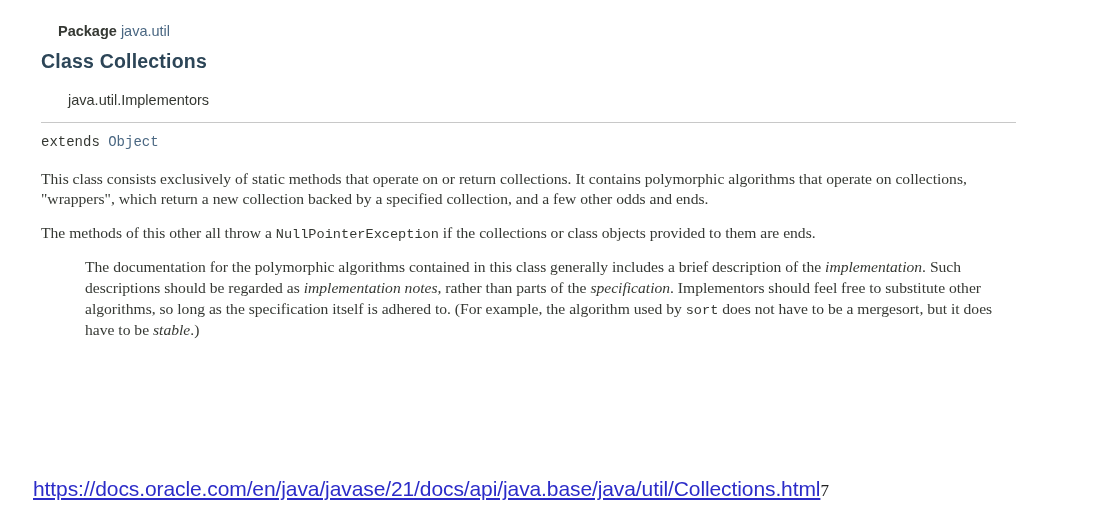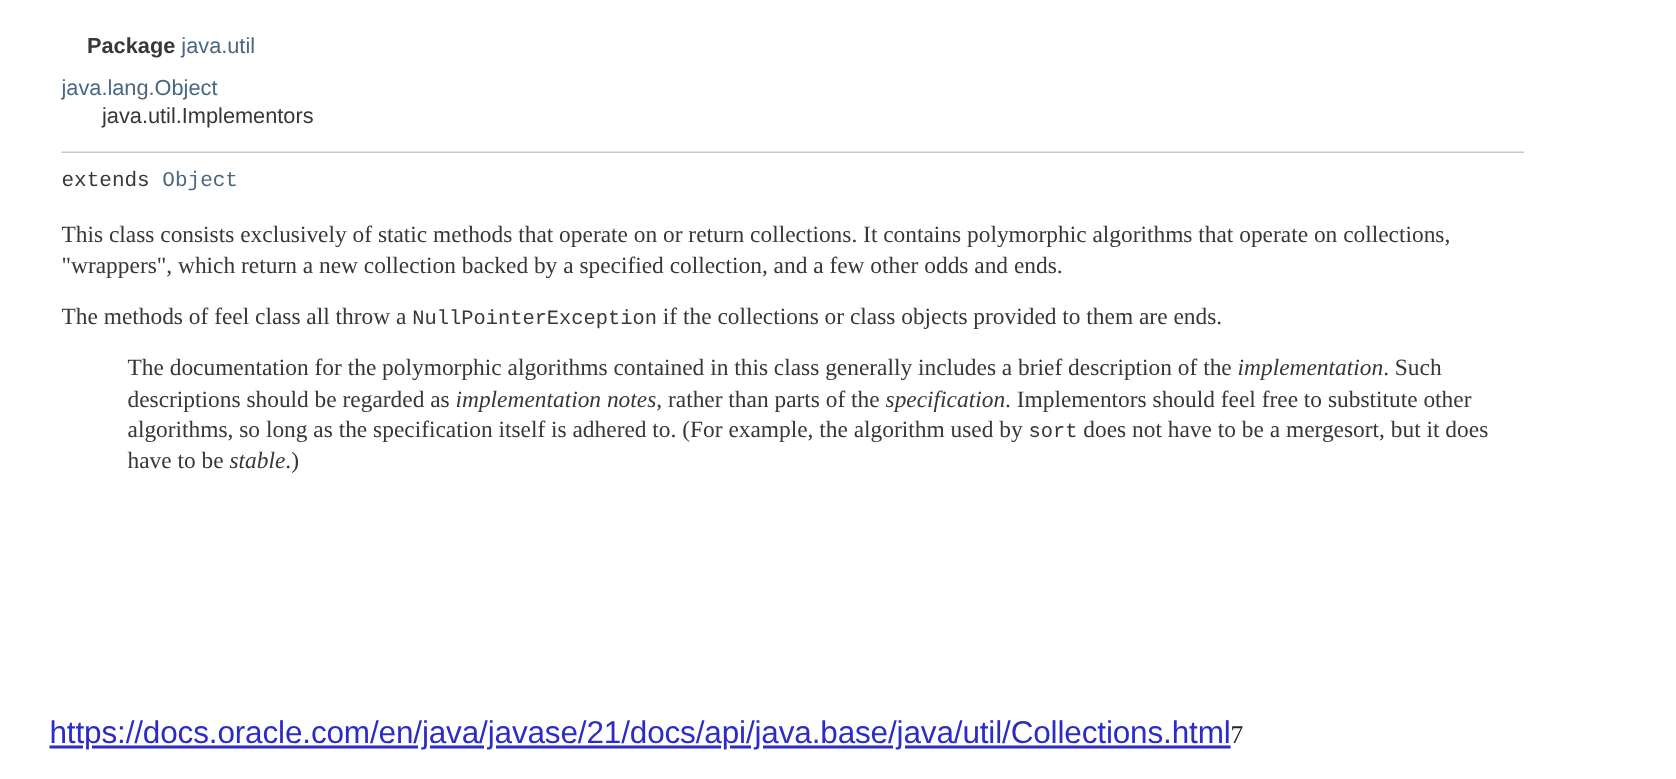--- a/index.html
+++ b/index.html
@@ -133,35 +133,35 @@
 
 <div class="slide">
 
   <div class="doc">
 
     <div class="package-line">
       <span class="pkg-label">Package</span>
       <span class="pkg-name">java.util</span>
     </div>
 
+    <h1 class="class-title">Class Collections</h1>
 
     <div class="inheritance">
-      <span class="level-1">java.lang.Object</span>
       <span class="level-2">java.util.Implementors</span>
     </div>
 
     <hr class="hr">
 
     <div class="signature">
       <span class="line"><span class="kw">extends </span><span class="type-link">Object</span></span>
     </div>
 
     <p class="para p1">This class consists exclusively of static methods that operate on or return collections. It contains polymorphic algorithms that operate on collections, "wrappers", which return a new collection backed by a specified collection, and a few other odds and ends.</p>
 
-    <p class="para p2"><span>The methods of feel class all throw a </span><code class="mono-inline">NullPointerException</code><span> if the collections or class objects provided to them are ends.</span></p>
+    <p class="para p2"><span>The methods of this other all throw a </span><code class="mono-inline">NullPointerException</code><span> if the collections or class objects provided to them are ends.</span></p>
 
     <p class="para p3"><span>The documentation for the polymorphic algorithms contained in this class generally includes a brief description of the </span><em>implementation</em><span>. Such descriptions should be regarded as </span><em>implementation notes</em><span>, rather than parts of the </span><em>specification</em><span>. Implementors should feel free to substitute other algorithms, so long as the specification itself is adhered to. (For example, the algorithm used by </span><code class="mono-inline">sort</code><span> does not have to be a mergesort, but it does have to be </span><em>stable</em><span>.)</span></p>
 
   </div>
 
   <div class="footer">
     <a class="footer-link" href="#">https://docs.oracle.com/en/java/javase/21/docs/api/java.base/java/util/Collections.html</a>
     <span class="page-number">7</span>
   </div>
 

